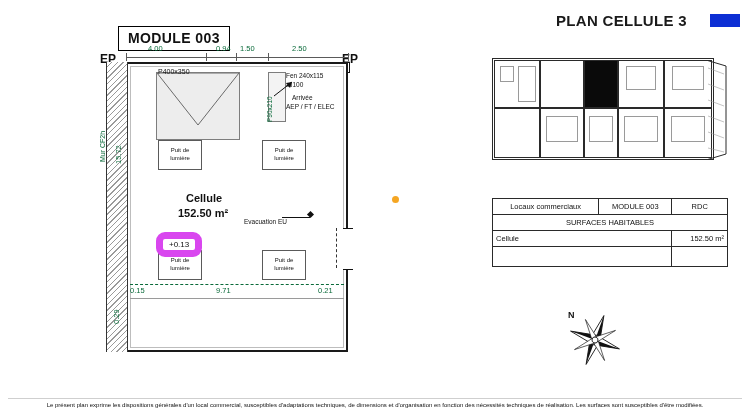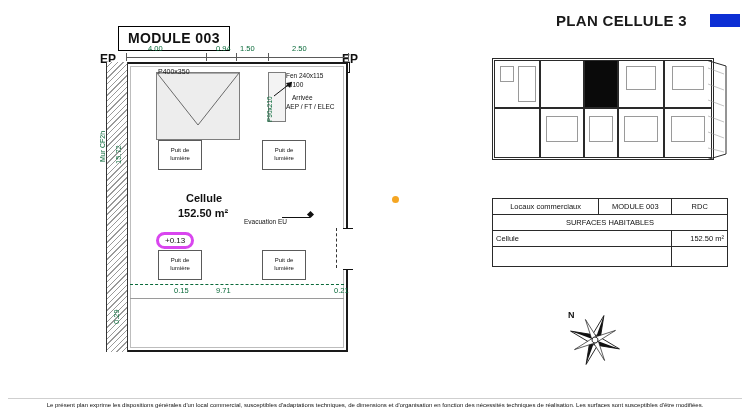--- a/index.html
+++ b/index.html
@@ -272,38 +272,38 @@
     top: 165px;
     width: 28px;
     border-top: 1px solid #111;
   }
 
   
   .level-pill {
     position: absolute;
     left: 60px;
     top: 180px;
-    border: 3px solid #d946ef;
+    border: 7px solid #d946ef;
     border-radius: 9px;
     padding: 1px 6px;
     font-size: 8px;
     background: #fff;
   }
 
   
   .dim-bottom {
     position: absolute;
     left: 34px;
     top: 232px;
     width: 214px;
     border-top: 1px dashed #0a6a3a;
   }
-  .dim-015 { left: 34px; top: 234px; margin-left: 44px; }
+  .dim-015 { left: 34px; top: 234px; }
   .dim-971 { left: 120px; top: 234px; }
-  .dim-021 { left: 238px; top: 234px; }
+  .dim-021 { left: 222px; top: 234px; }
   .dim-029 { left: 16px; top: 272px; }
   .dim-1572 { left: 18px; top: 112px; }
   .vert-dim {
     transform: rotate(-90deg);
     transform-origin: left top;
   }
 
   
   .right-gap {
     position: absolute;

